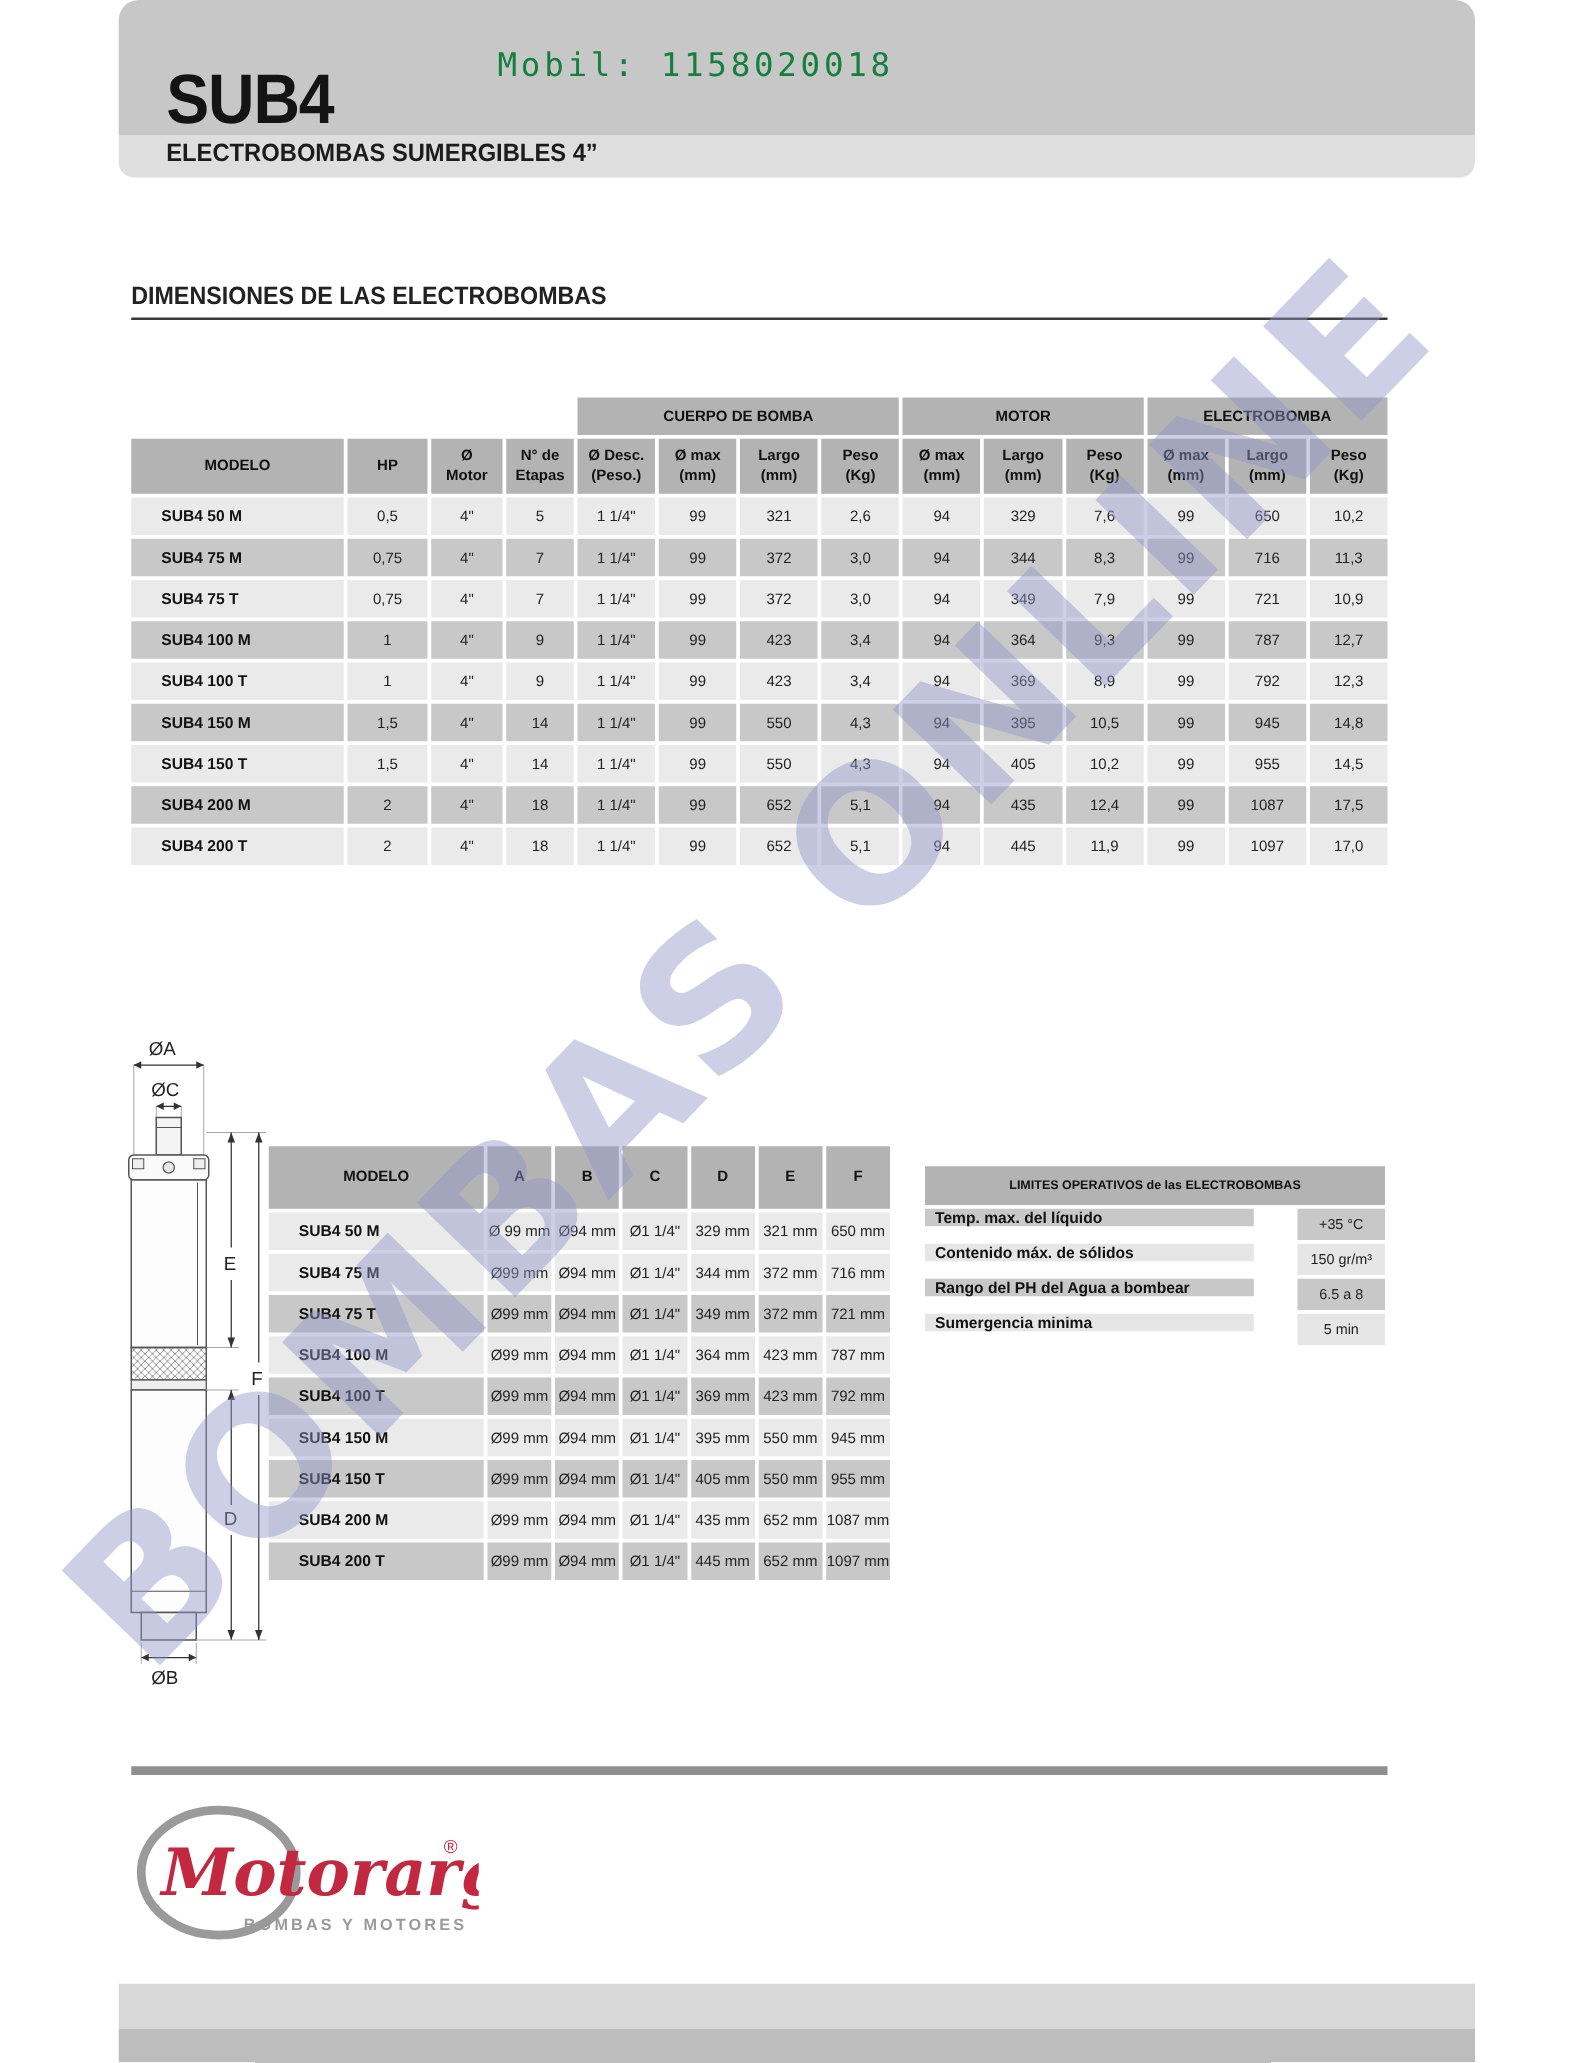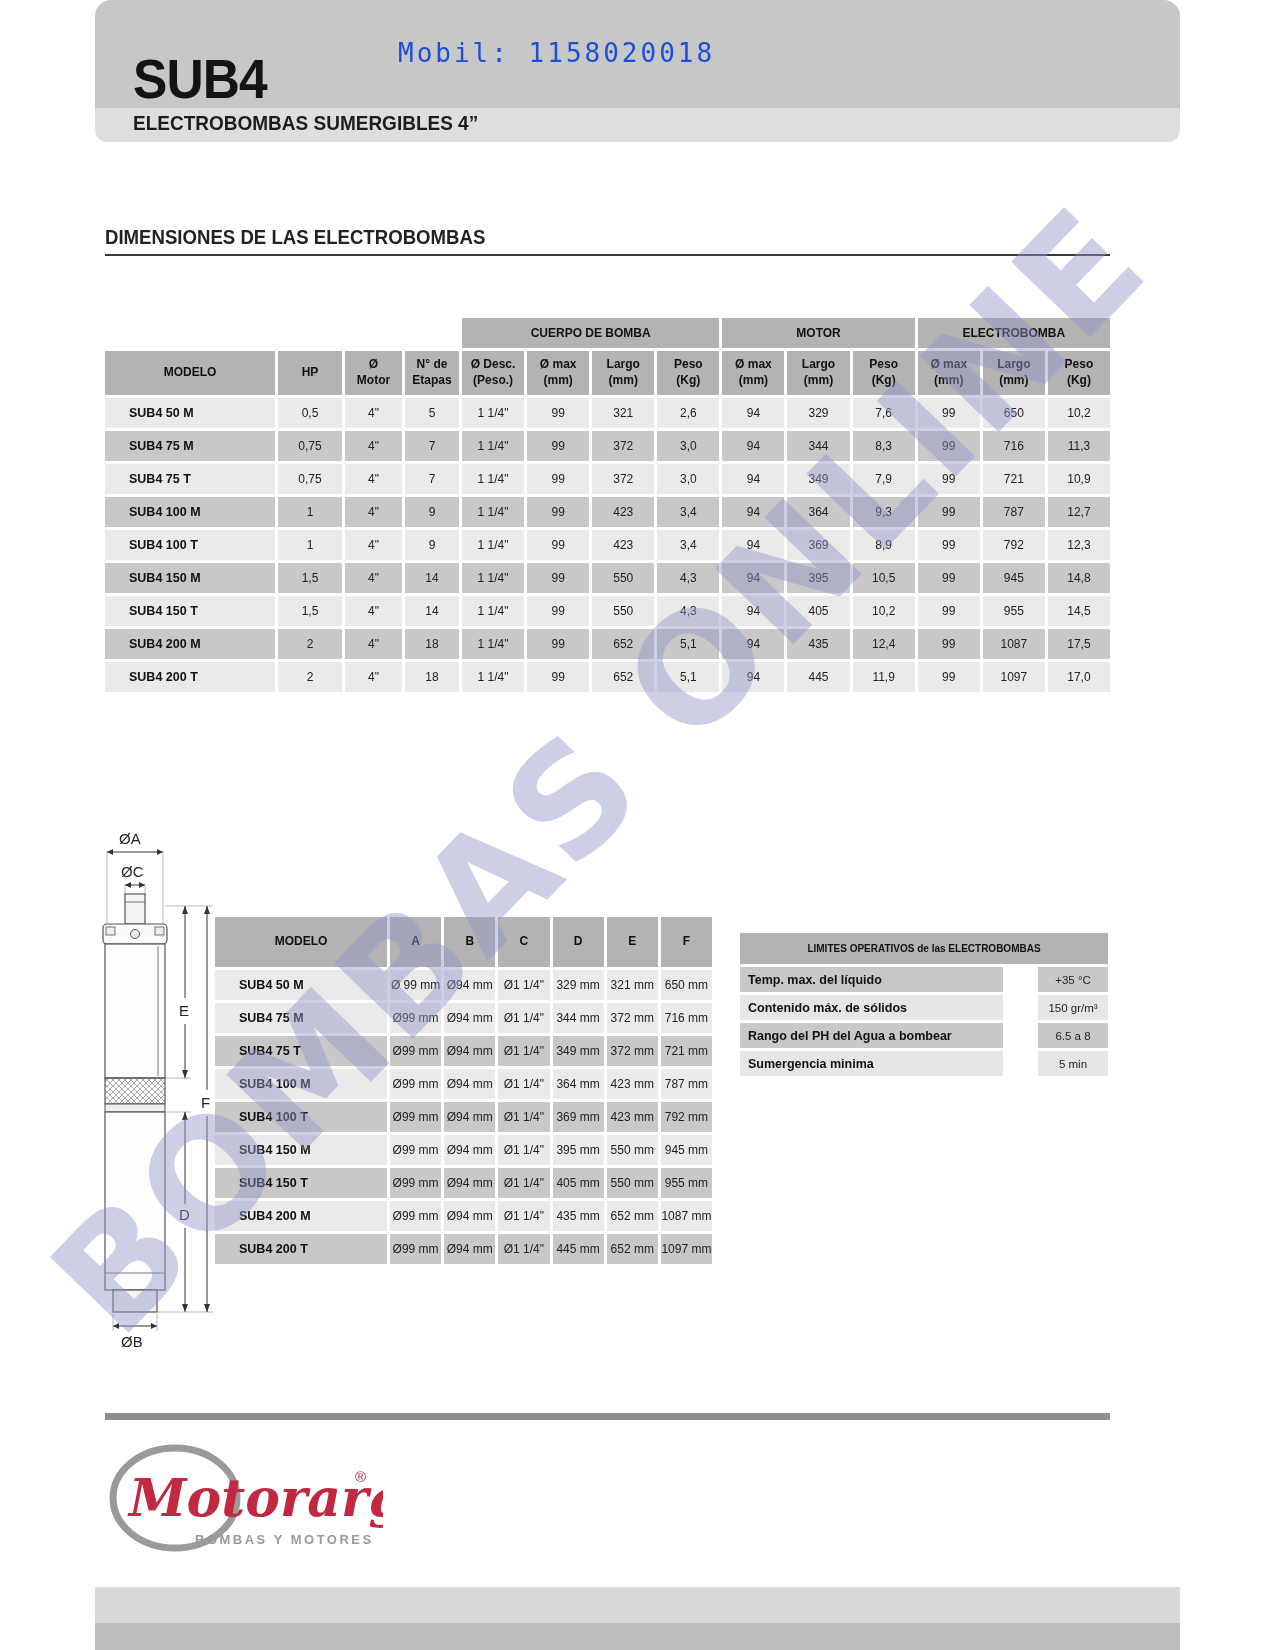--- a/index.html
+++ b/index.html
@@ -7,21 +7,21 @@
         font-family:"Liberation Sans",sans-serif;color:#1a1a1a;}
 
   
   .top-band{position:absolute;left:95px;top:0;width:1085px;height:108px;background:#c7c7c7;
             border-radius:16px 16px 0 0;}
   .sub-band{position:absolute;left:95px;top:108px;width:1085px;height:34px;background:#dedede;
             border-radius:0 0 12px 12px;}
   .contact1{position:absolute;left:378px;top:6px;font-family:"DejaVu Sans Mono",monospace;
             font-size:25px;color:#3350c8;z-index:3;}
   .contact2{position:absolute;left:398px;top:38px;font-family:"DejaVu Sans Mono",monospace;
-            font-size:26px;letter-spacing:3px;color:#1d4ed8;z-index:3;}
+            font-size:26px;letter-spacing:3px;color:#15803d;z-index:3;}
   .sub4{position:absolute;left:133px;top:46px;font-size:56px;font-weight:bold;color:#141414;
         transform:scaleX(.92);transform-origin:left top;z-index:3;letter-spacing:-1px;}
   .subtitle{position:absolute;left:133px;top:112px;font-size:20px;font-weight:bold;color:#1c1c1c;z-index:3;
         transform:scaleX(.95);transform-origin:left top;}
 
   
   .section-h{position:absolute;left:105px;top:226px;font-size:20px;font-weight:bold;color:#222;
         transform:scaleX(.93);transform-origin:left top;}
   .rule{position:absolute;left:105px;top:254px;width:1005px;height:2px;background:#3a3a3a;}
 
@@ -48,21 +48,21 @@
   .letters{position:absolute;left:215px;top:917px;width:497px;display:grid;
            grid-template-columns:172px repeat(6,1fr);gap:3px;}
   .letters .hcell{height:50px;}
 
   
   .limits{position:absolute;left:740px;top:917px;width:368px;display:grid;
           grid-template-columns:1fr 102px;gap:3px;}
   .ltitle{grid-column:span 2;background:#b3b3b3;height:31px;display:flex;align-items:center;
           justify-content:center;font-weight:bold;font-size:10px;color:#111;margin-top:16px;}
   .kvrow{display:contents;}
-  .kvlabel{height:25px;display:flex;align-items:center;padding-left:8px;font-weight:bold;font-size:12.5px;color:#111;}
+  .kvlabel{height:14px;display:flex;align-items:center;padding-left:8px;font-weight:bold;font-size:12.5px;color:#111;}
   .kvvalue{height:25px;display:flex;align-items:center;justify-content:center;font-size:11.5px;color:#222;margin-left:32px;}
   .kvrow.rd > .kvlabel,.kvrow.rd > .kvvalue{background:#c8c8c8;}
   .kvrow.rl > .kvlabel,.kvrow.rl > .kvvalue{background:#e6e6e6;}
   .limits-note{position:absolute;left:740px;top:1066px;width:368px;height:34px;background:#cdcdcd;
           display:flex;align-items:center;padding-left:10px;font-size:11px;color:#222;box-sizing:border-box;}
 
   
   .diagram{position:absolute;left:95px;top:828px;width:130px;height:525px;}
   .diagram text{font-family:"Liberation Sans",sans-serif;font-size:15px;fill:#222;}
 

